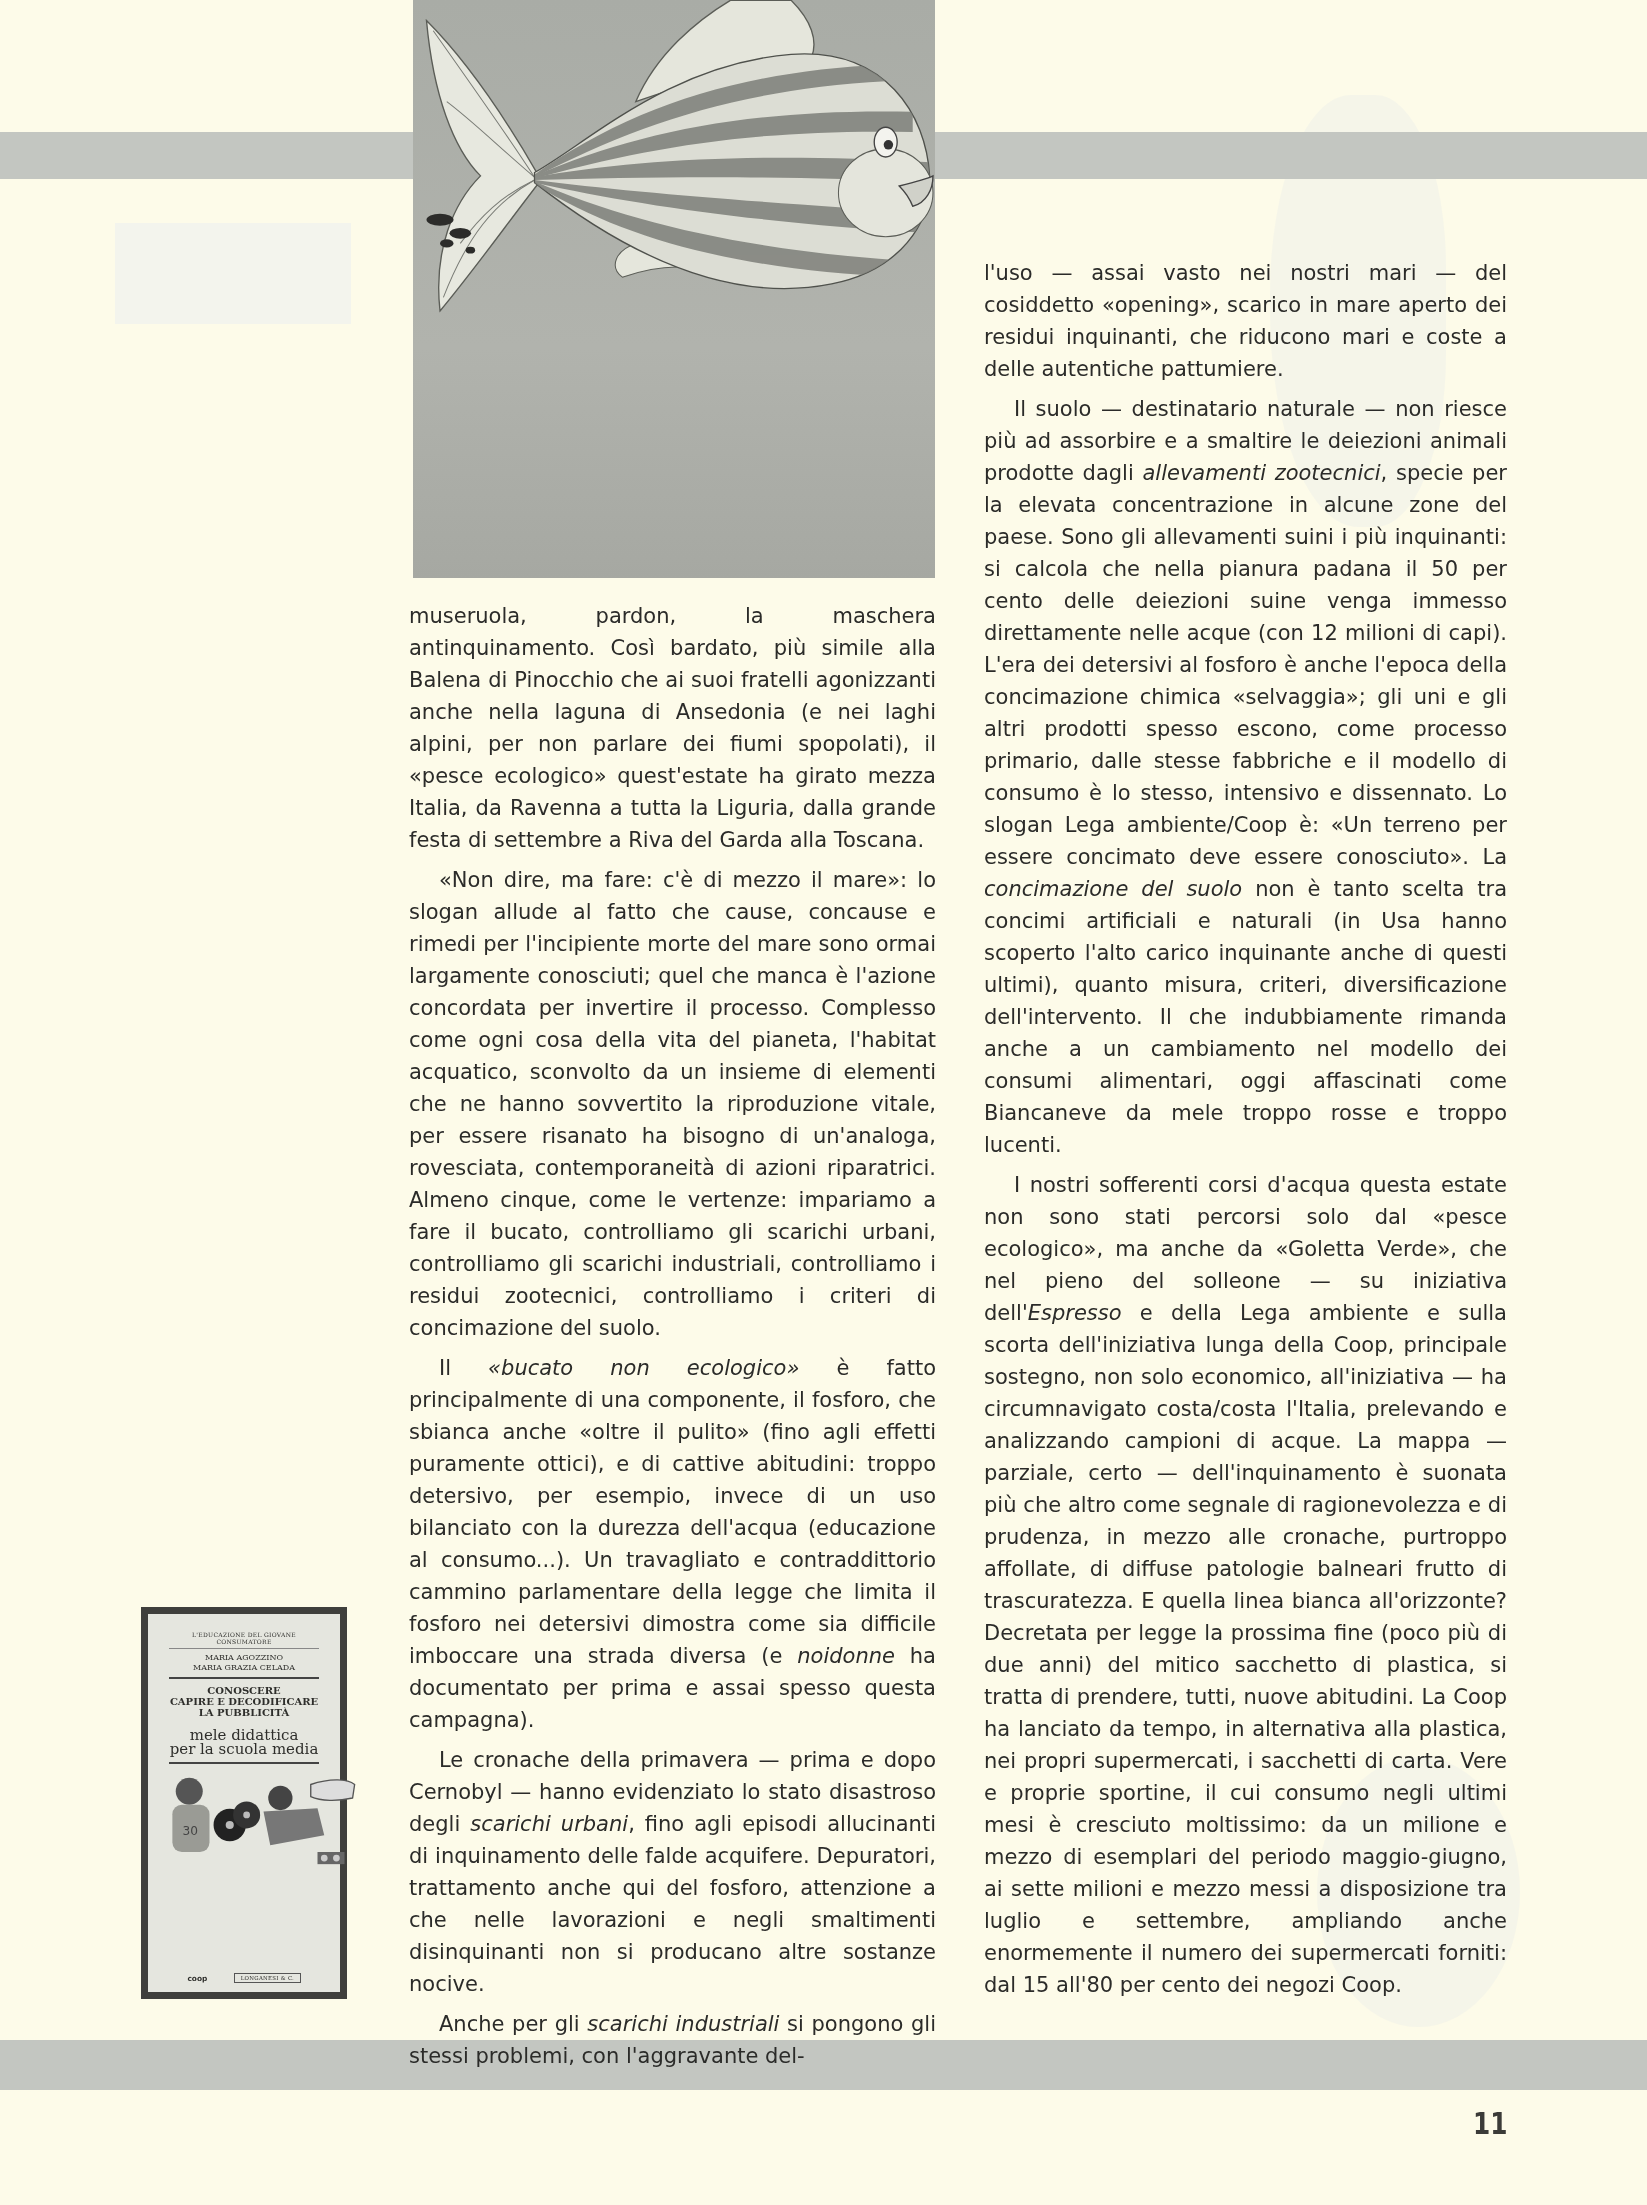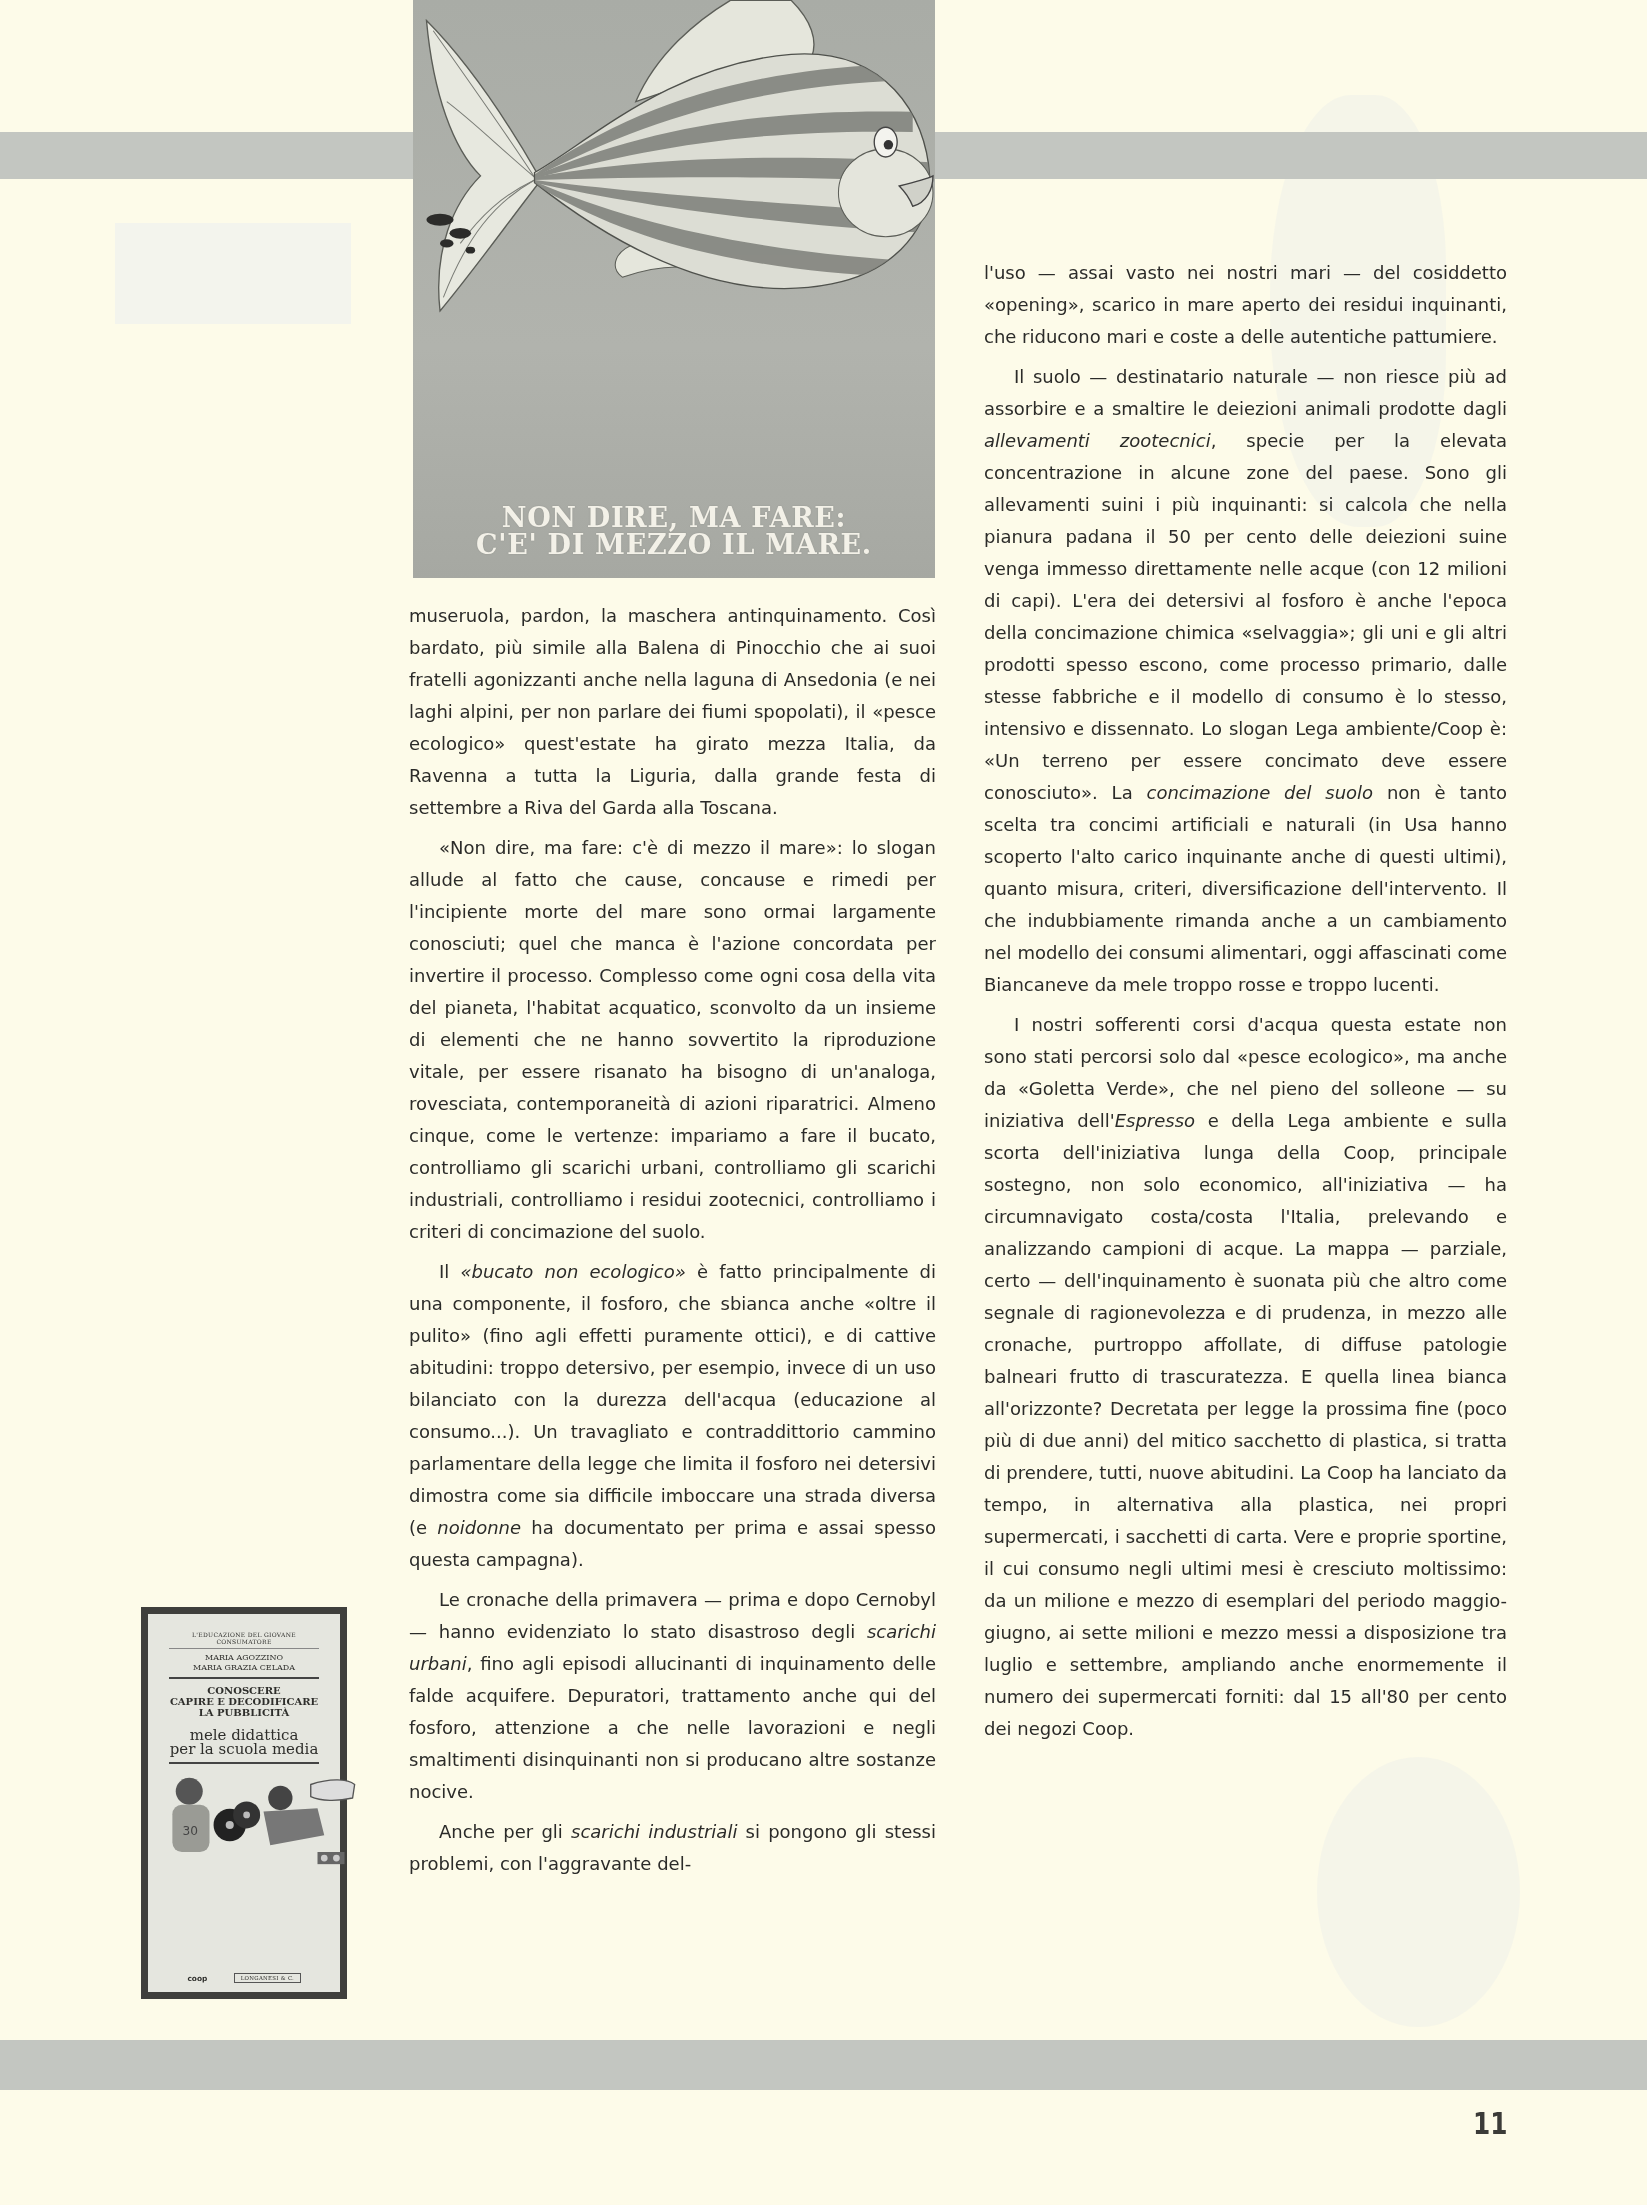--- a/index.html
+++ b/index.html
@@ -29,21 +29,21 @@
     position: absolute; left: 0; right: 0; bottom: 20px; text-align: center;
     font-family: "DejaVu Serif", serif; font-weight: bold; color: #f3f1e8;
     font-size: 27px; line-height: 27px; letter-spacing: 0.7px;
     text-shadow: 0 0 1.4px #8b8d88;
   }
   .poster-slogan div { white-space: nowrap; }
 
   
   .col {
     position: absolute; font-family: "DejaVu Sans", sans-serif;
-    font-size: 18px; line-height: 32px; color: #2b2b29;
+    font-size: 21px; line-height: 32px; color: #2b2b29;
     text-align: justify; hyphens: manual;
   }
   .col.left { left: 409px; top: 600px; width: 527px; }
   .col.right { left: 984px; top: 257px; width: 523px; }
   .col p { margin: 0; text-indent: 0; }
   .col p.indent { text-indent: 30px; }
   .col p.gap { margin-top: 8px; }
   .col em { font-style: italic; }
 
   
@@ -116,24 +116,20 @@
       <path d="M180,262 C330,235 520,225 770,240 L770,270 C520,258 340,262 180,266 Z"></path>
       <path d="M180,266 C330,285 520,300 770,315 L770,345 C520,330 340,305 180,270 Z"></path>
       <path d="M180,268 C320,330 500,370 720,385 L720,410 C500,400 320,360 180,272 Z"></path>
     </g>
 
     <ellipse cx="700" cy="285" rx="70" ry="65" fill="#e4e5dc" stroke="#5b5d57" stroke-width="1.5"></ellipse>
     <ellipse cx="700" cy="210" rx="17" ry="22" fill="#f3f3ee" stroke="#444" stroke-width="2"></ellipse>
     <circle cx="704" cy="214" r="7" fill="#333"></circle>
     <path d="M720,275 C740,270 760,265 770,260 C770,280 760,300 740,305 C735,292 730,285 720,275 Z" fill="#d0d1c9" stroke="#444" stroke-width="2"></path>
   </svg>
-  <div class="poster-slogan">
-    <div>NON DIRE, MA FARE:</div>
-    <div>C'E' DI MEZZO IL MARE.</div>
-  </div>
 </div>
 
 <div class="col left">
     <p>museruola, pardon, la maschera antinquinamento. Così bardato, più simile alla Balena di Pinocchio che ai suoi fratelli agonizzanti anche nella laguna di Ansedonia (e nei laghi alpini, per non parlare dei fiumi spopolati), il «pesce ecologico» quest'estate ha girato mezza Italia, da Ravenna a tutta la Liguria, dalla grande festa di settembre a Riva del Garda alla Toscana.</p>
     <p class="indent gap">«Non dire, ma fare: c'è di mezzo il mare»: lo slogan allude al fatto che cause, concause e rimedi per l'incipiente morte del mare sono ormai largamente conosciuti; quel che manca è l'azione concordata per invertire il processo. Complesso come ogni cosa della vita del pianeta, l'habitat acquatico, sconvolto da un insieme di elementi che ne hanno sovvertito la riproduzione vitale, per essere risanato ha bisogno di un'analoga, rovesciata, contemporaneità di azioni riparatrici. Almeno cinque, come le vertenze: impariamo a fare il bucato, controlliamo gli scarichi urbani, controlliamo gli scarichi industriali, controlliamo i residui zootecnici, controlliamo i criteri di concimazione del suolo.</p>
     <p class="indent gap">Il <em>«bucato non ecologico»</em> è fatto principalmente di una componente, il fosforo, che sbianca anche «oltre il pulito» (fino agli effetti puramente ottici), e di cattive abitudini: troppo detersivo, per esempio, invece di un uso bilanciato con la durezza dell'acqua (educazione al consumo...). Un travagliato e contraddittorio cammino parlamentare della legge che limita il fosforo nei detersivi dimostra come sia difficile imboccare una strada diversa (e <em>noidonne</em> ha documentato per prima e assai spesso questa campagna).</p>
     <p class="indent gap">Le cronache della primavera — prima e dopo Cernobyl — hanno evidenziato lo stato disastroso degli <em>scarichi urbani</em>, fino agli episodi allucinanti di inquinamento delle falde acquifere. Depuratori, trattamento anche qui del fosforo, attenzione a che nelle lavorazioni e negli smaltimenti disinquinanti non si producano altre sostanze nocive.</p>
     <p class="indent gap">Anche per gli <em>scarichi industriali</em> si pongono gli stessi problemi, con l'aggravante del-</p>
   </div>
 

